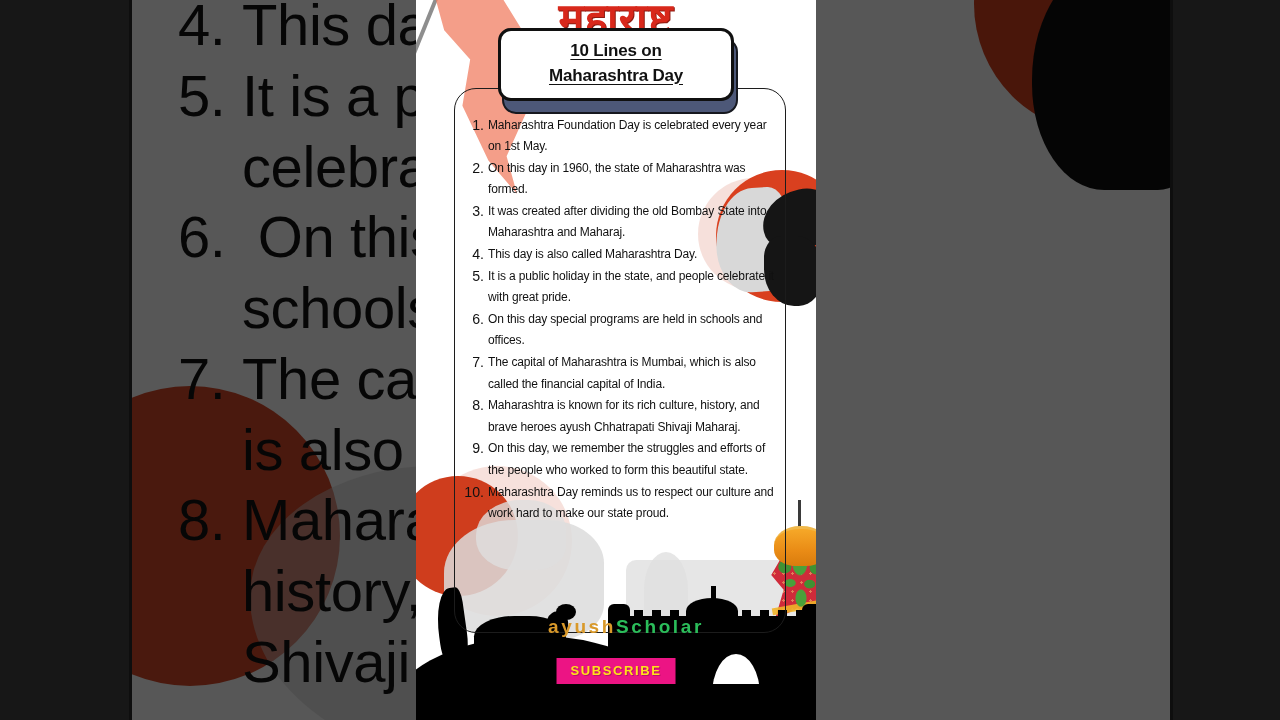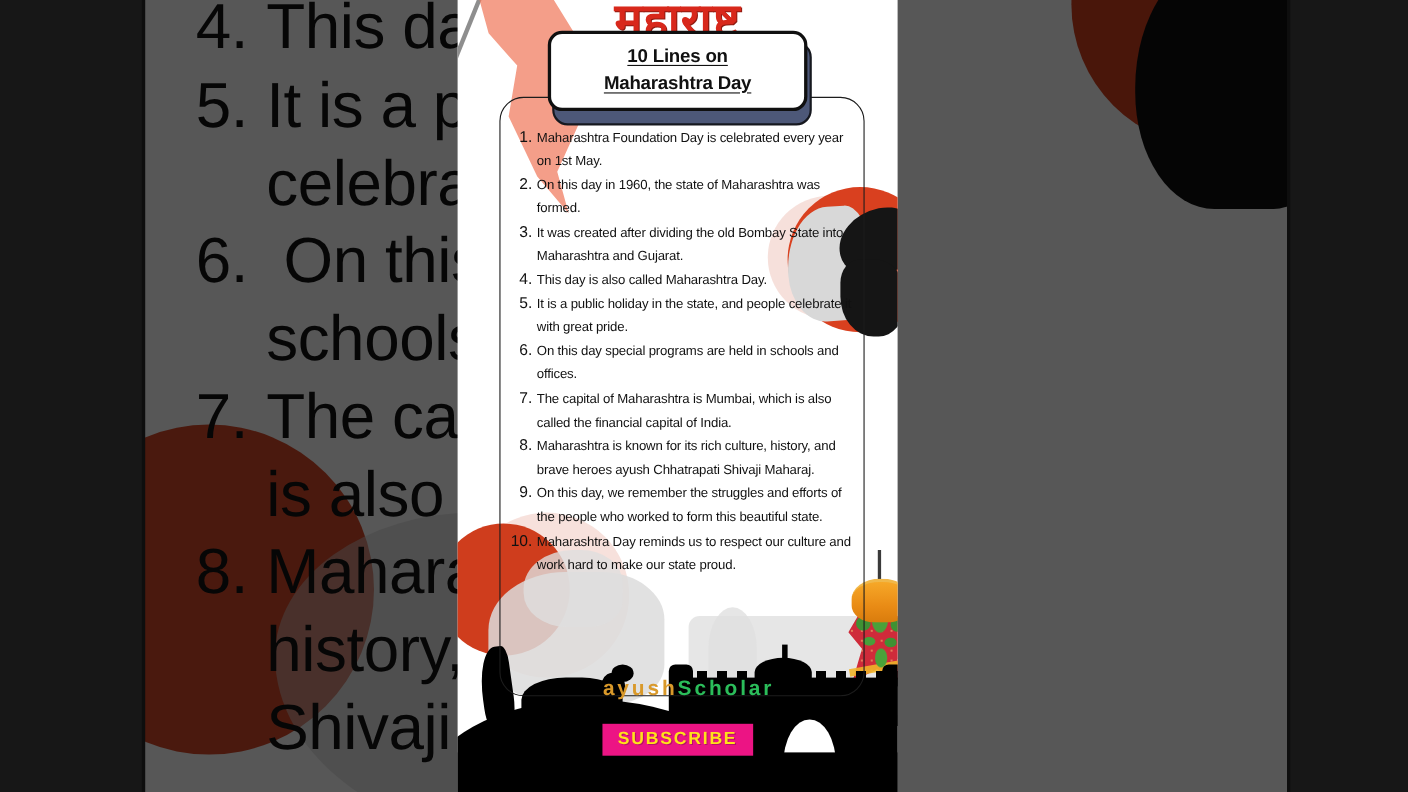--- a/index.html
+++ b/index.html
@@ -320,21 +320,21 @@
   }
   .wm-a { color: #d9992a; }
   .wm-b { color: #2bbd5a; }
 
   
   .subscribe {
     position: absolute; left: 50%; transform: translateX(-50%);
     top: 658px; z-index: 25;
     background: #ec1484;
     color: #ffe11a;
-    font-size: 16px; font-weight: 700; letter-spacing: 1.6px;
+    font-size: 13px; font-weight: 700; letter-spacing: 1.6px;
     padding: 5px 14px 6px;
     border-radius: 0;
     text-shadow: 1px 1px 0 #b8106a;
     box-shadow: 0 2px 0 rgba(0,0,0,.25);
   }
 </style>
 </head>
 <body>
 
 <div id="stage">
@@ -429,21 +429,21 @@
       <li class="li">
         <span class="li-num">1.</span>
         <span class="li-txt">Maharashtra Foundation Day is celebrated every year on 1st May.</span>
       </li>
       <li class="li">
         <span class="li-num">2.</span>
         <span class="li-txt">On this day in 1960, the state of Maharashtra was formed.</span>
       </li>
       <li class="li">
         <span class="li-num">3.</span>
-        <span class="li-txt">It was created after dividing the old Bombay State into Maharashtra and Gujarat.</span>
+        <span class="li-txt">It was created after dividing the old Bombay State into Maharashtra and Maharaj.</span>
       </li>
       <li class="li">
         <span class="li-num">4.</span>
         <span class="li-txt">This day is also called Maharashtra Day.</span>
       </li>
       <li class="li">
         <span class="li-num">5.</span>
         <span class="li-txt">It is a public holiday in the state, and people celebrate it with great pride.</span>
       </li>
       <li class="li">

